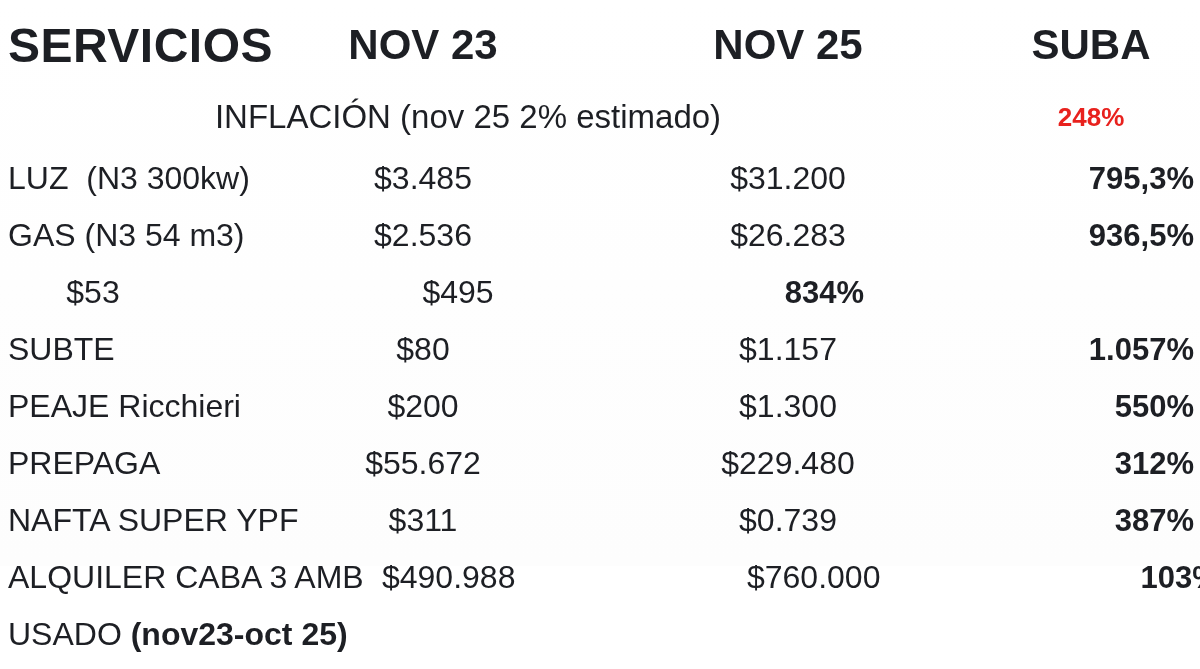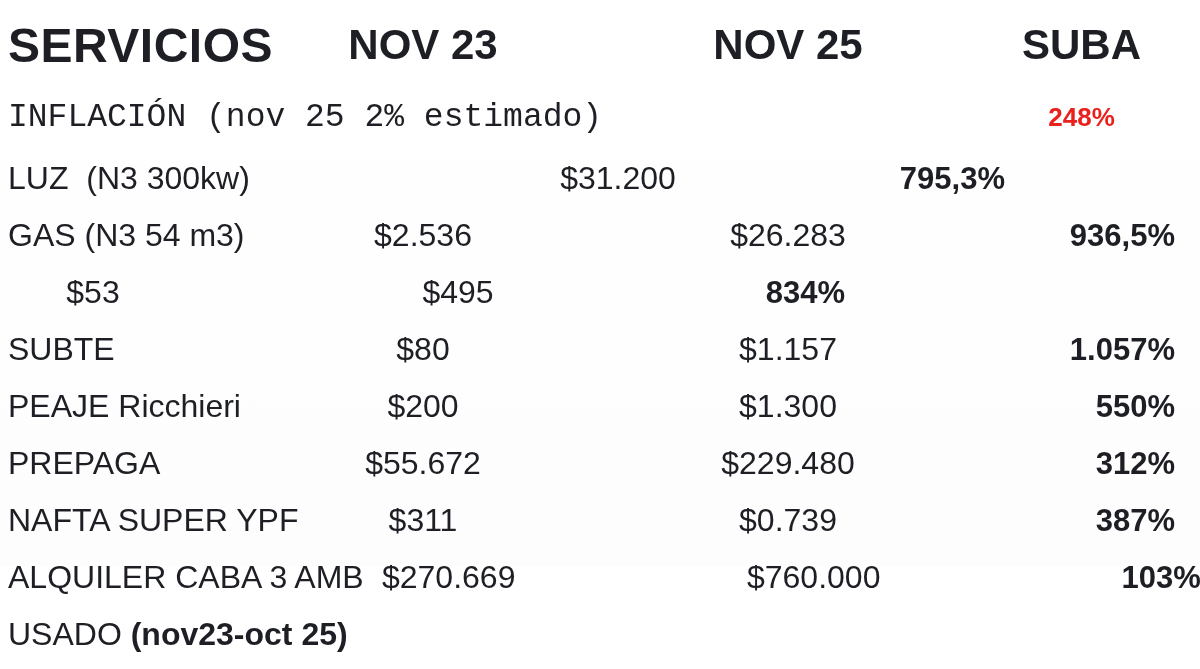--- a/index.html
+++ b/index.html
@@ -22,39 +22,38 @@
     background:
       linear-gradient(180deg, #ffffff 0%, #fdfdfd 100%);
   }
   .row {
     display: flex;
     align-items: center;
   }
   .col-label   { flex: 0 0 330px; text-align: left; white-space: pre; }
   .col-nov23   { flex: 0 0 170px; text-align: center; white-space: pre; }
   .col-nov25   { flex: 0 0 420px; text-align: center; padding-left: 140px; white-space: pre; }
-  .col-suba    { flex: 0 0 272px; text-align: center; padding-left: 60px; padding-right: 25px; white-space: pre; }
+  .col-suba    { flex: 0 0 272px; text-align: center; padding-left: 60px; padding-right: 6px; white-space: pre; }
 
   .header-row { height: 78px; }
   .title {
     font-size: 48px;
     font-weight: 700;
     letter-spacing: 0.5px;
   }
   .col-head {
     font-size: 42px;
     font-weight: 700;
   }
 
   .inflation-row { height: 66px; }
   .inflation-label {
     flex: 0 0 920px;
     font-size: 33px;
-    text-align: left;
-    font-family: Liberation Mono, monospace;
+    text-align: center;
   }
   .inflation-suba {
     font-size: 26px;
     font-weight: 700;
     color: var(--accent);
   }
 
   .data-row { height: 57px; font-size: 32px; }
   .data-row .col-suba { font-size: 31px; font-weight: 700; text-align: right; }
 
@@ -73,20 +72,21 @@
     <div class="col-suba col-head">SUBA</div>
   </div>
 
   <div class="row inflation-row">
     <div class="inflation-label">INFLACIÓN (nov 25 2% estimado)</div>
     <div class="col-suba inflation-suba">248%</div>
   </div>
 
   <div class="row data-row">
     <div class="col-label">LUZ  (N3 300kw)</div>
+    <div class="col-nov23">$3.485</div>
     <div class="col-nov25">$31.200</div>
     <div class="col-suba">795,3%</div>
   </div>
 
   <div class="row data-row">
     <div class="col-label">GAS (N3 54 m3)</div>
     <div class="col-nov23">$2.536</div>
     <div class="col-nov25">$26.283</div>
     <div class="col-suba">936,5%</div>
   </div>
@@ -120,21 +120,21 @@
 
   <div class="row data-row">
     <div class="col-label">NAFTA SUPER YPF</div>
     <div class="col-nov23">$311</div>
     <div class="col-nov25">$0.739</div>
     <div class="col-suba">387%</div>
   </div>
 
   <div class="row data-row">
     <div class="col-label">ALQUILER CABA 3 AMB</div>
-    <div class="col-nov23">$270.669</div>
+    <div class="col-nov23">$490.988</div>
     <div class="col-nov25">$760.000</div>
     <div class="col-suba">103%</div>
   </div>
 
   <div class="row footer-row">
     <div>
       <span>USADO </span><span class="footer-bold">(nov23-oct 25)</span>
     </div>
   </div>
 

